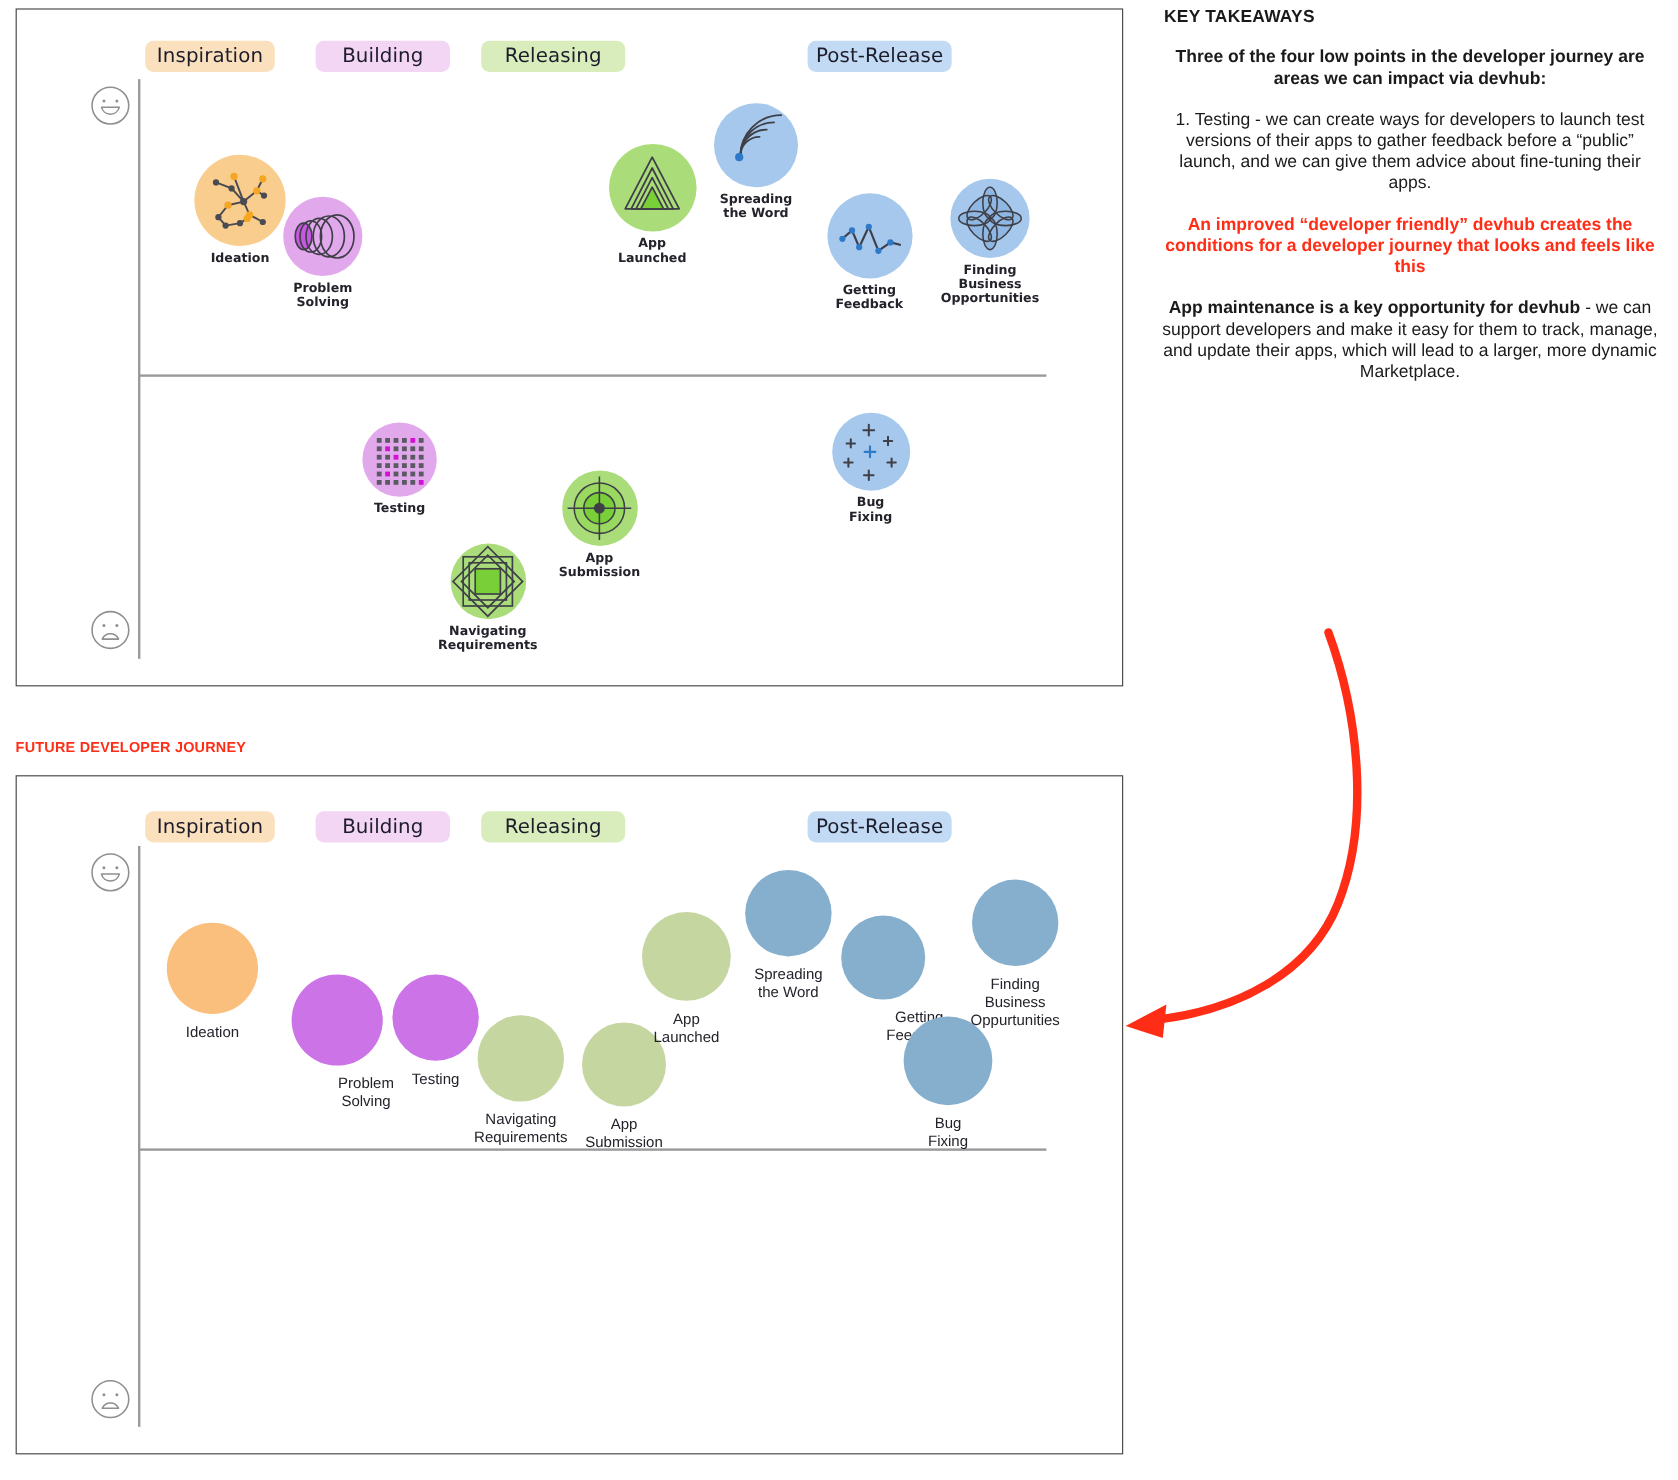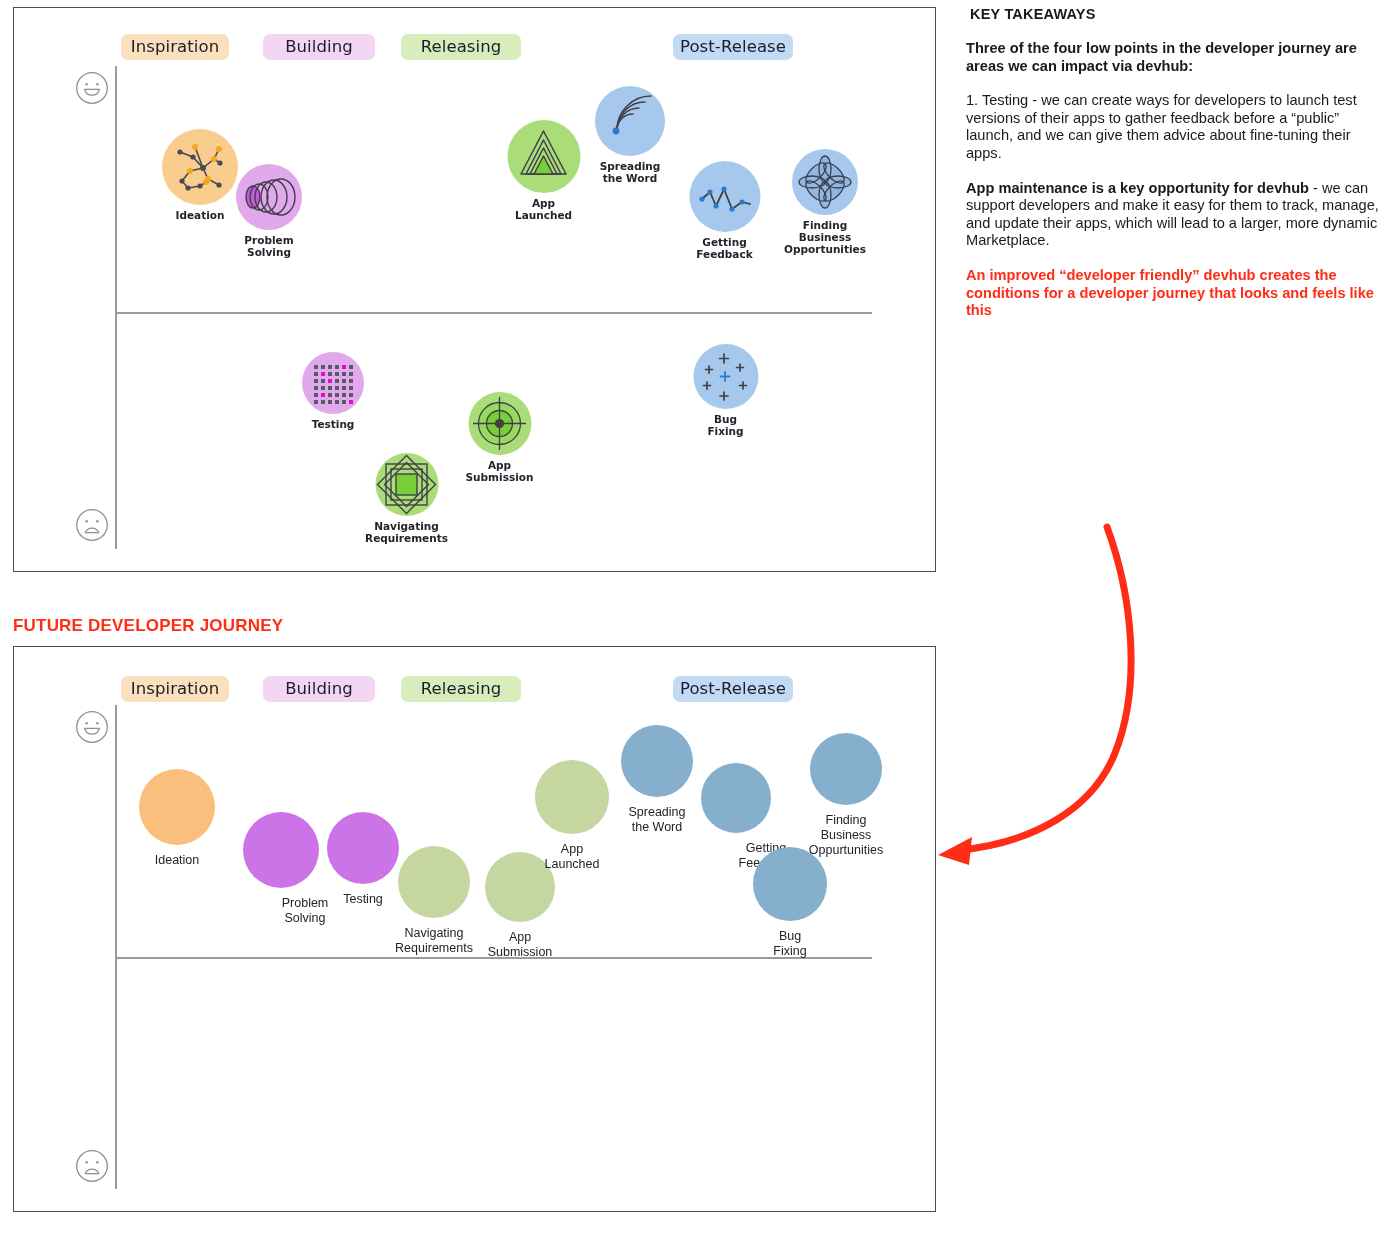--- a/index.html
+++ b/index.html
@@ -93,32 +93,33 @@
   #takeaways h1 {
     font-size: 14.5px;
     font-weight: bold;
     margin: 0 0 18px 4px;
     letter-spacing: .2px;
   }
   #takeaways .para {
     font-size: 14.6px;
     line-height: 17.6px;
     margin: 0 0 17px 0;
+    text-align: center;
   }
   #takeaways .para.bold { font-weight: bold; }
   #takeaways .para.red {
     color: #ff2d16;
     font-weight: bold;
   }
 
   
   #future-title {
     position: absolute;
     left: 13px; top: 616px;
-    font-size: 17px;
+    font-size: 12px;
     font-weight: bold;
     color: #ff2d16;
     letter-spacing: .2px;
     font-family: "Liberation Sans", sans-serif;
   }
 
   
   #red-arrow { position: absolute; left: 900px; top: 505px; width: 260px; height: 380px; pointer-events: none; }
 </style>
 </head>
@@ -462,17 +463,17 @@
 
   <svg id="red-arrow" viewBox="0 0 260 380">
     <path d="M207 22 C 232 90, 242 180, 215 248 C 192 306, 130 338, 60 345" fill="none" stroke="#ff2d16" stroke-width="7" stroke-linecap="round"></path>
     <path d="M38 350 L 72 332 L 69 360 Z" fill="#ff2d16"></path>
   </svg>
 
   <div id="takeaways">
     <h1>KEY TAKEAWAYS</h1>
     <p class="para bold">Three of the four low points in the developer journey are areas we can impact via devhub:</p>
     <p class="para">1. Testing - we can create ways for developers to launch test versions of their apps to gather feedback before a “public” launch, and we can give them advice about fine-tuning their apps.</p>
+    <p class="para red">An improved “developer friendly” devhub creates the conditions for a developer journey that looks and feels like this</p>
     <p class="para"><span style="font-weight:bold;">App maintenance is a key opportunity for devhub</span><span> - we can support developers and make it easy for them to track, manage, and update their apps, which will lead to a larger, more dynamic Marketplace.</span></p>
-    <p class="para red">An improved “developer friendly” devhub creates the conditions for a developer journey that looks and feels like this</p>
   </div>
 
 </div>
 
 </body></html>

